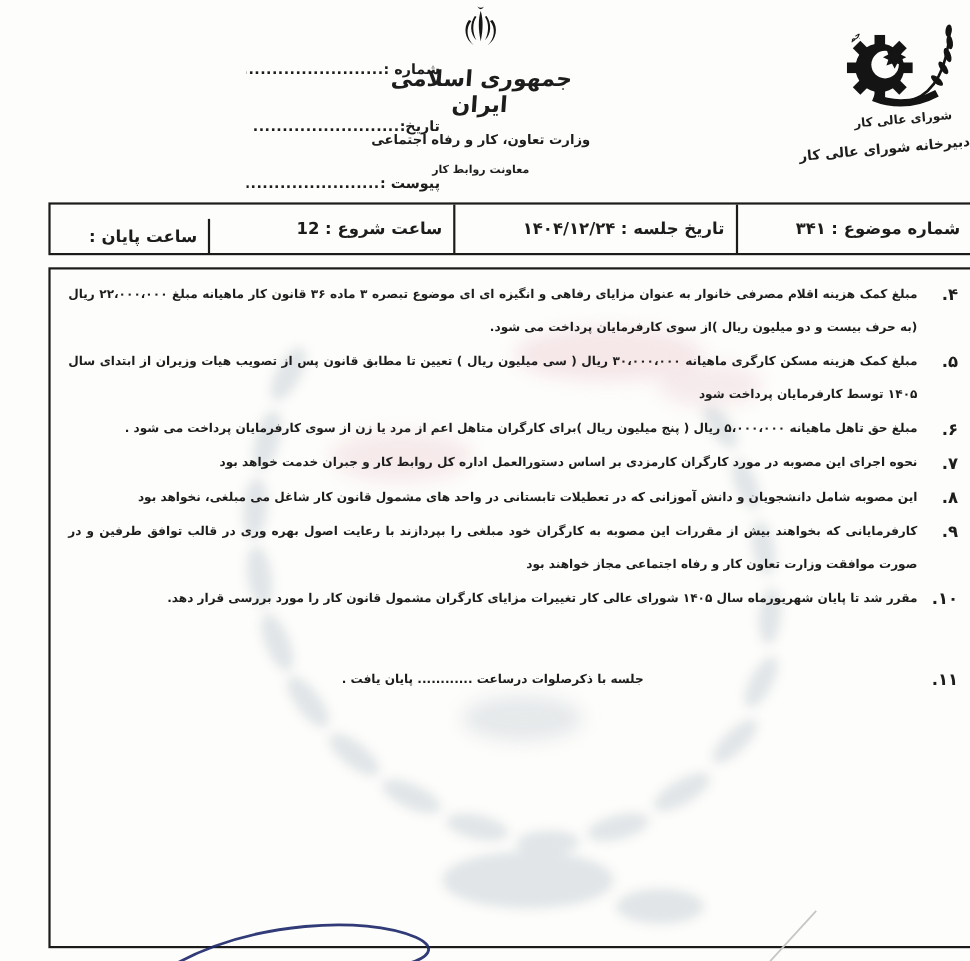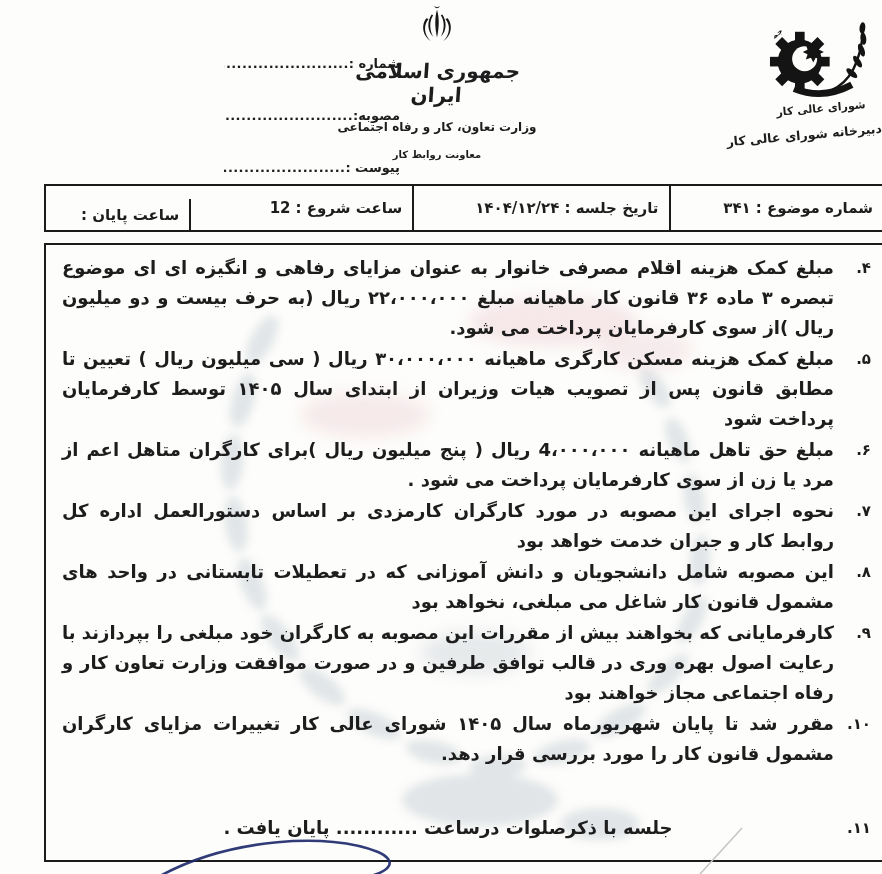--- a/index.html
+++ b/index.html
@@ -40,21 +40,21 @@
   .mt-c1{flex:0 0 23%;}
   .mt-c2{flex:0 0 28%;}
   .mt-c3{flex:0 0 24%;}
   .mt-c4{flex:1;margin-top:13px;}
 
   
   .body-box{position:absolute;top:243px;left:44px;right:-3px;bottom:12px;
     border:2px solid #1b1b1b;padding:8px 12px 0 16px;direction:rtl;overflow:hidden;}
   .mi{display:flex;gap:7px;margin-bottom:1px;}
   .mi-num{flex:0 0 30px;font-weight:bold;font-size:15px;line-height:30px;}
-  .mi-text{flex:1;font-weight:bold;font-size:18px;line-height:30px;text-align:justify;}
+  .mi-text{flex:1;font-weight:bold;font-size:11px;line-height:30px;text-align:justify;}
   .mi-last{margin-top:44px;}
   .mi-last .mi-text{text-align:center;}
 
   
   .blob{position:absolute;border-radius:50%;filter:blur(8px);}
   .blob-p1{left:468px;top:298px;width:170px;height:48px;background:rgba(233,195,203,.38);}
   .blob-p2{left:300px;top:392px;width:130px;height:46px;background:rgba(233,195,203,.32);}
   .blob-p3{left:598px;top:330px;width:95px;height:40px;background:rgba(233,195,203,.30);}
   .blob-g1{left:420px;top:632px;width:110px;height:42px;background:rgba(190,198,206,.35);}
 </style>
@@ -95,21 +95,21 @@
   </div>
 
   <div class="layer content-layer">
 
     <div class="ref-fields">
       <div class="ref-row">
         <span class="ref-label">شماره :</span>
         <span class="ref-dots">........................</span>
       </div>
       <div class="ref-row">
-        <span class="ref-label">مصوبه:</span>
+        <span class="ref-label">تاریخ:</span>
         <span class="ref-dots">.........................</span>
       </div>
       <div class="ref-row">
         <span class="ref-label">پیوست :</span>
         <span class="ref-dots">.........................</span>
       </div>
     </div>
 
     <div class="center-head">
       <svg class="emblem-svg" width="46" height="52" viewBox="0 0 60 64">
@@ -195,21 +195,21 @@
       <div class="mi">
         <span class="mi-num">۴.</span>
         <div class="mi-text">مبلغ کمک هزینه اقلام مصرفی خانوار به عنوان مزایای رفاهی و انگیزه ای ای موضوع تبصره ۳ ماده ۳۶ قانون کار ماهیانه مبلغ ۲۲،۰۰۰،۰۰۰ ریال (به حرف بیست و دو میلیون ریال )از سوی کارفرمایان پرداخت می شود.</div>
       </div>
       <div class="mi">
         <span class="mi-num">۵.</span>
         <div class="mi-text">مبلغ کمک هزینه مسکن کارگری ماهیانه ۳۰،۰۰۰،۰۰۰ ریال ( سی میلیون ریال ) تعیین تا مطابق قانون پس از تصویب هیات وزیران از ابتدای سال ۱۴۰۵ توسط کارفرمایان پرداخت شود</div>
       </div>
       <div class="mi">
         <span class="mi-num">۶.</span>
-        <div class="mi-text">مبلغ حق تاهل ماهیانه 4،۰۰۰،۰۰۰ ریال ( پنج میلیون ریال )برای کارگران متاهل اعم از مرد یا زن از سوی کارفرمایان پرداخت می شود .</div>
+        <div class="mi-text">مبلغ حق تاهل ماهیانه ۵،۰۰۰،۰۰۰ ریال ( پنج میلیون ریال )برای کارگران متاهل اعم از مرد یا زن از سوی کارفرمایان پرداخت می شود .</div>
       </div>
       <div class="mi">
         <span class="mi-num">۷.</span>
         <div class="mi-text">نحوه اجرای این مصوبه در مورد کارگران کارمزدی بر اساس دستورالعمل اداره کل روابط کار و جبران خدمت خواهد بود</div>
       </div>
       <div class="mi">
         <span class="mi-num">۸.</span>
         <div class="mi-text">این مصوبه شامل دانشجویان و دانش آموزانی که در تعطیلات تابستانی در واحد های مشمول قانون کار شاغل می مبلغی، نخواهد بود</div>
       </div>
       <div class="mi">

